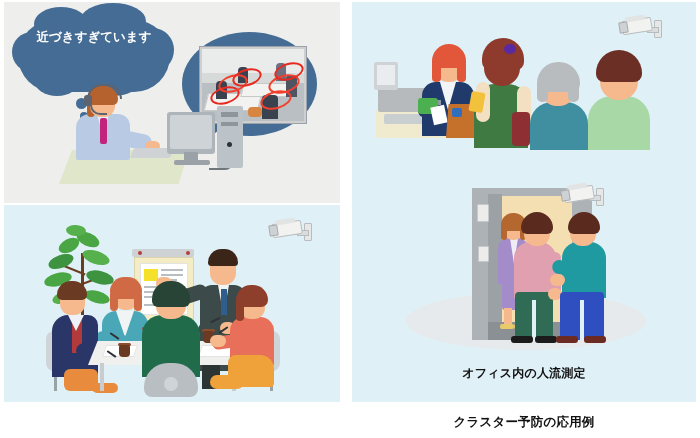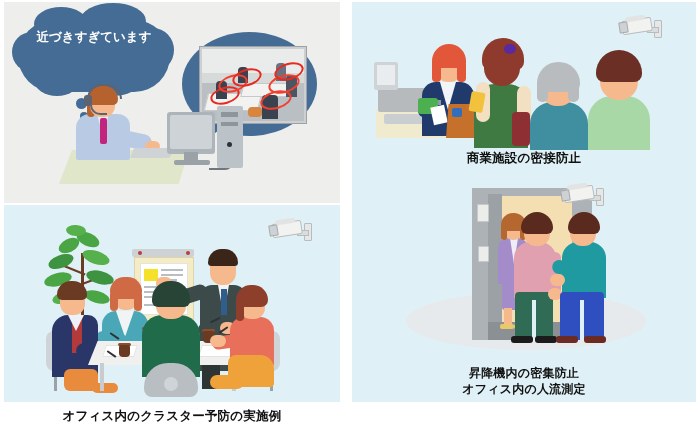--- a/index.html
+++ b/index.html
@@ -277,21 +277,20 @@
     <div class="sh" style="left:226px;top:112px;width:44px;height:48px;background:#e8705a;border-radius:14px 14px 0 0;"></div>
     <div class="p-head" style="left:236px;top:86px;width:25px;height:28px;background:#f6b98e;border-radius:11px;"></div>
     <div class="sh" style="left:232px;top:80px;width:32px;height:22px;background:#8e3f2c;border-radius:15px 15px 7px 7px;"></div>
     <div class="sh" style="left:232px;top:94px;width:8px;height:22px;background:#8e3f2c;border-radius:4px;"></div>
     <div class="sh" style="left:208px;top:130px;width:34px;height:13px;background:#e8705a;border-radius:6px;transform:rotate(-8deg);"></div>
     <div class="p-head" style="left:206px;top:130px;width:16px;height:12px;background:#f6b98e;border-radius:6px;"></div>
     <div class="pen" style="left:214px;top:124px;transform:rotate(-34deg);"></div>
     <div class="sh" style="left:224px;top:150px;width:46px;height:32px;background:#f0a23a;border-radius:8px 14px 4px 4px;"></div>
     <div class="sh" style="left:206px;top:170px;width:34px;height:14px;background:#f0a23a;border-radius:7px;"></div>
   </div>
-  <div class="caption" id="cap-office">オフィス内のクラスター予防の実施例</div>
 
   <div class="panel" id="panel-right"></div>
 
   <div class="sh" style="left:352px;top:2px;width:344px;height:148px;overflow:hidden;">
     <div class="cam" style="left:270px;top:14px;">
       <div class="cam-mnt"></div>
       <div class="cam-arm"></div>
       <div class="cam-body"></div>
       <div class="cam-top"></div>
       <div class="cam-lens"></div>
@@ -329,21 +328,20 @@
     <div class="sh" style="left:178px;top:100px;width:58px;height:48px;background:#3f8fa0;border-radius:22px 22px 0 0;"></div>
     <div class="p-head" style="left:188px;top:66px;width:36px;height:38px;background:#f6b98e;border-radius:17px;"></div>
     <div class="sh" style="left:185px;top:60px;width:43px;height:30px;background:#b8bcbe;border-radius:21px 21px 8px 8px;"></div>
     <div class="sh" style="left:185px;top:78px;width:11px;height:22px;background:#b8bcbe;border-radius:5px;"></div>
     <div class="sh" style="left:216px;top:78px;width:11px;height:22px;background:#b8bcbe;border-radius:5px;"></div>
 
     <div class="sh" style="left:236px;top:94px;width:62px;height:54px;background:#a8d8a6;border-radius:24px 24px 0 0;"></div>
     <div class="p-head" style="left:248px;top:56px;width:38px;height:42px;background:#f6b98e;border-radius:18px;"></div>
     <div class="sh" style="left:244px;top:48px;width:46px;height:32px;background:#6b2f26;border-radius:23px 23px 8px 8px;"></div>
   </div>
-  <div class="caption" id="cap-shop">商業施設の密接防止</div>
 
   <div class="sh" style="left:352px;top:180px;width:344px;height:180px;overflow:hidden;">
     <div class="sh" style="left:54px;top:112px;width:240px;height:58px;background:#e6eaec;border-radius:50%;"></div>
 
     <div class="sh" style="left:120px;top:8px;width:120px;height:152px;background:#adb2b6;"></div>
     <div class="sh" style="left:148px;top:16px;width:72px;height:144px;background:#f4dfb3;"></div>
     <div class="sh" style="left:136px;top:14px;width:14px;height:146px;background:#9ca1a6;"></div>
     <div class="sh" style="left:136px;top:142px;width:100px;height:18px;background:#8b9094;"></div>
     <div class="sh" style="left:125px;top:24px;width:10px;height:16px;background:#ececea;border:1px solid #c6c9cb;border-radius:1px;"></div>
     <div class="sh" style="left:126px;top:66px;width:9px;height:14px;background:#ececea;border:1px solid #c6c9cb;border-radius:1px;"></div>
@@ -383,17 +381,17 @@
     <div class="sh" style="left:216px;top:32px;width:32px;height:22px;background:#5a2a1e;border-radius:16px 16px 6px 6px;"></div>
     <div class="sh" style="left:200px;top:82px;width:30px;height:14px;background:#1f9aa0;border-radius:7px;transform:rotate(14deg);"></div>
     <div class="p-head" style="left:198px;top:94px;width:15px;height:12px;background:#f6b98e;border-radius:6px;"></div>
     <div class="sh" style="left:208px;top:112px;width:44px;height:48px;background:#2f4fc0;border-radius:4px;"></div>
     <div class="sh" style="left:228px;top:120px;width:4px;height:40px;background:#dff1f7;"></div>
     <div class="sh" style="left:204px;top:156px;width:22px;height:7px;background:#6b2b22;border-radius:3px;"></div>
     <div class="sh" style="left:232px;top:156px;width:22px;height:7px;background:#6b2b22;border-radius:3px;"></div>
   </div>
 
   <div class="caption" id="cap-elev">
-    <div>昇降機内の密集防止</div>
     <div>オフィス内の人流測定</div>
   </div>
+  <div class="caption" id="cap-right">クラスター予防の応用例</div>
 
 </div>
 
 </body></html>

